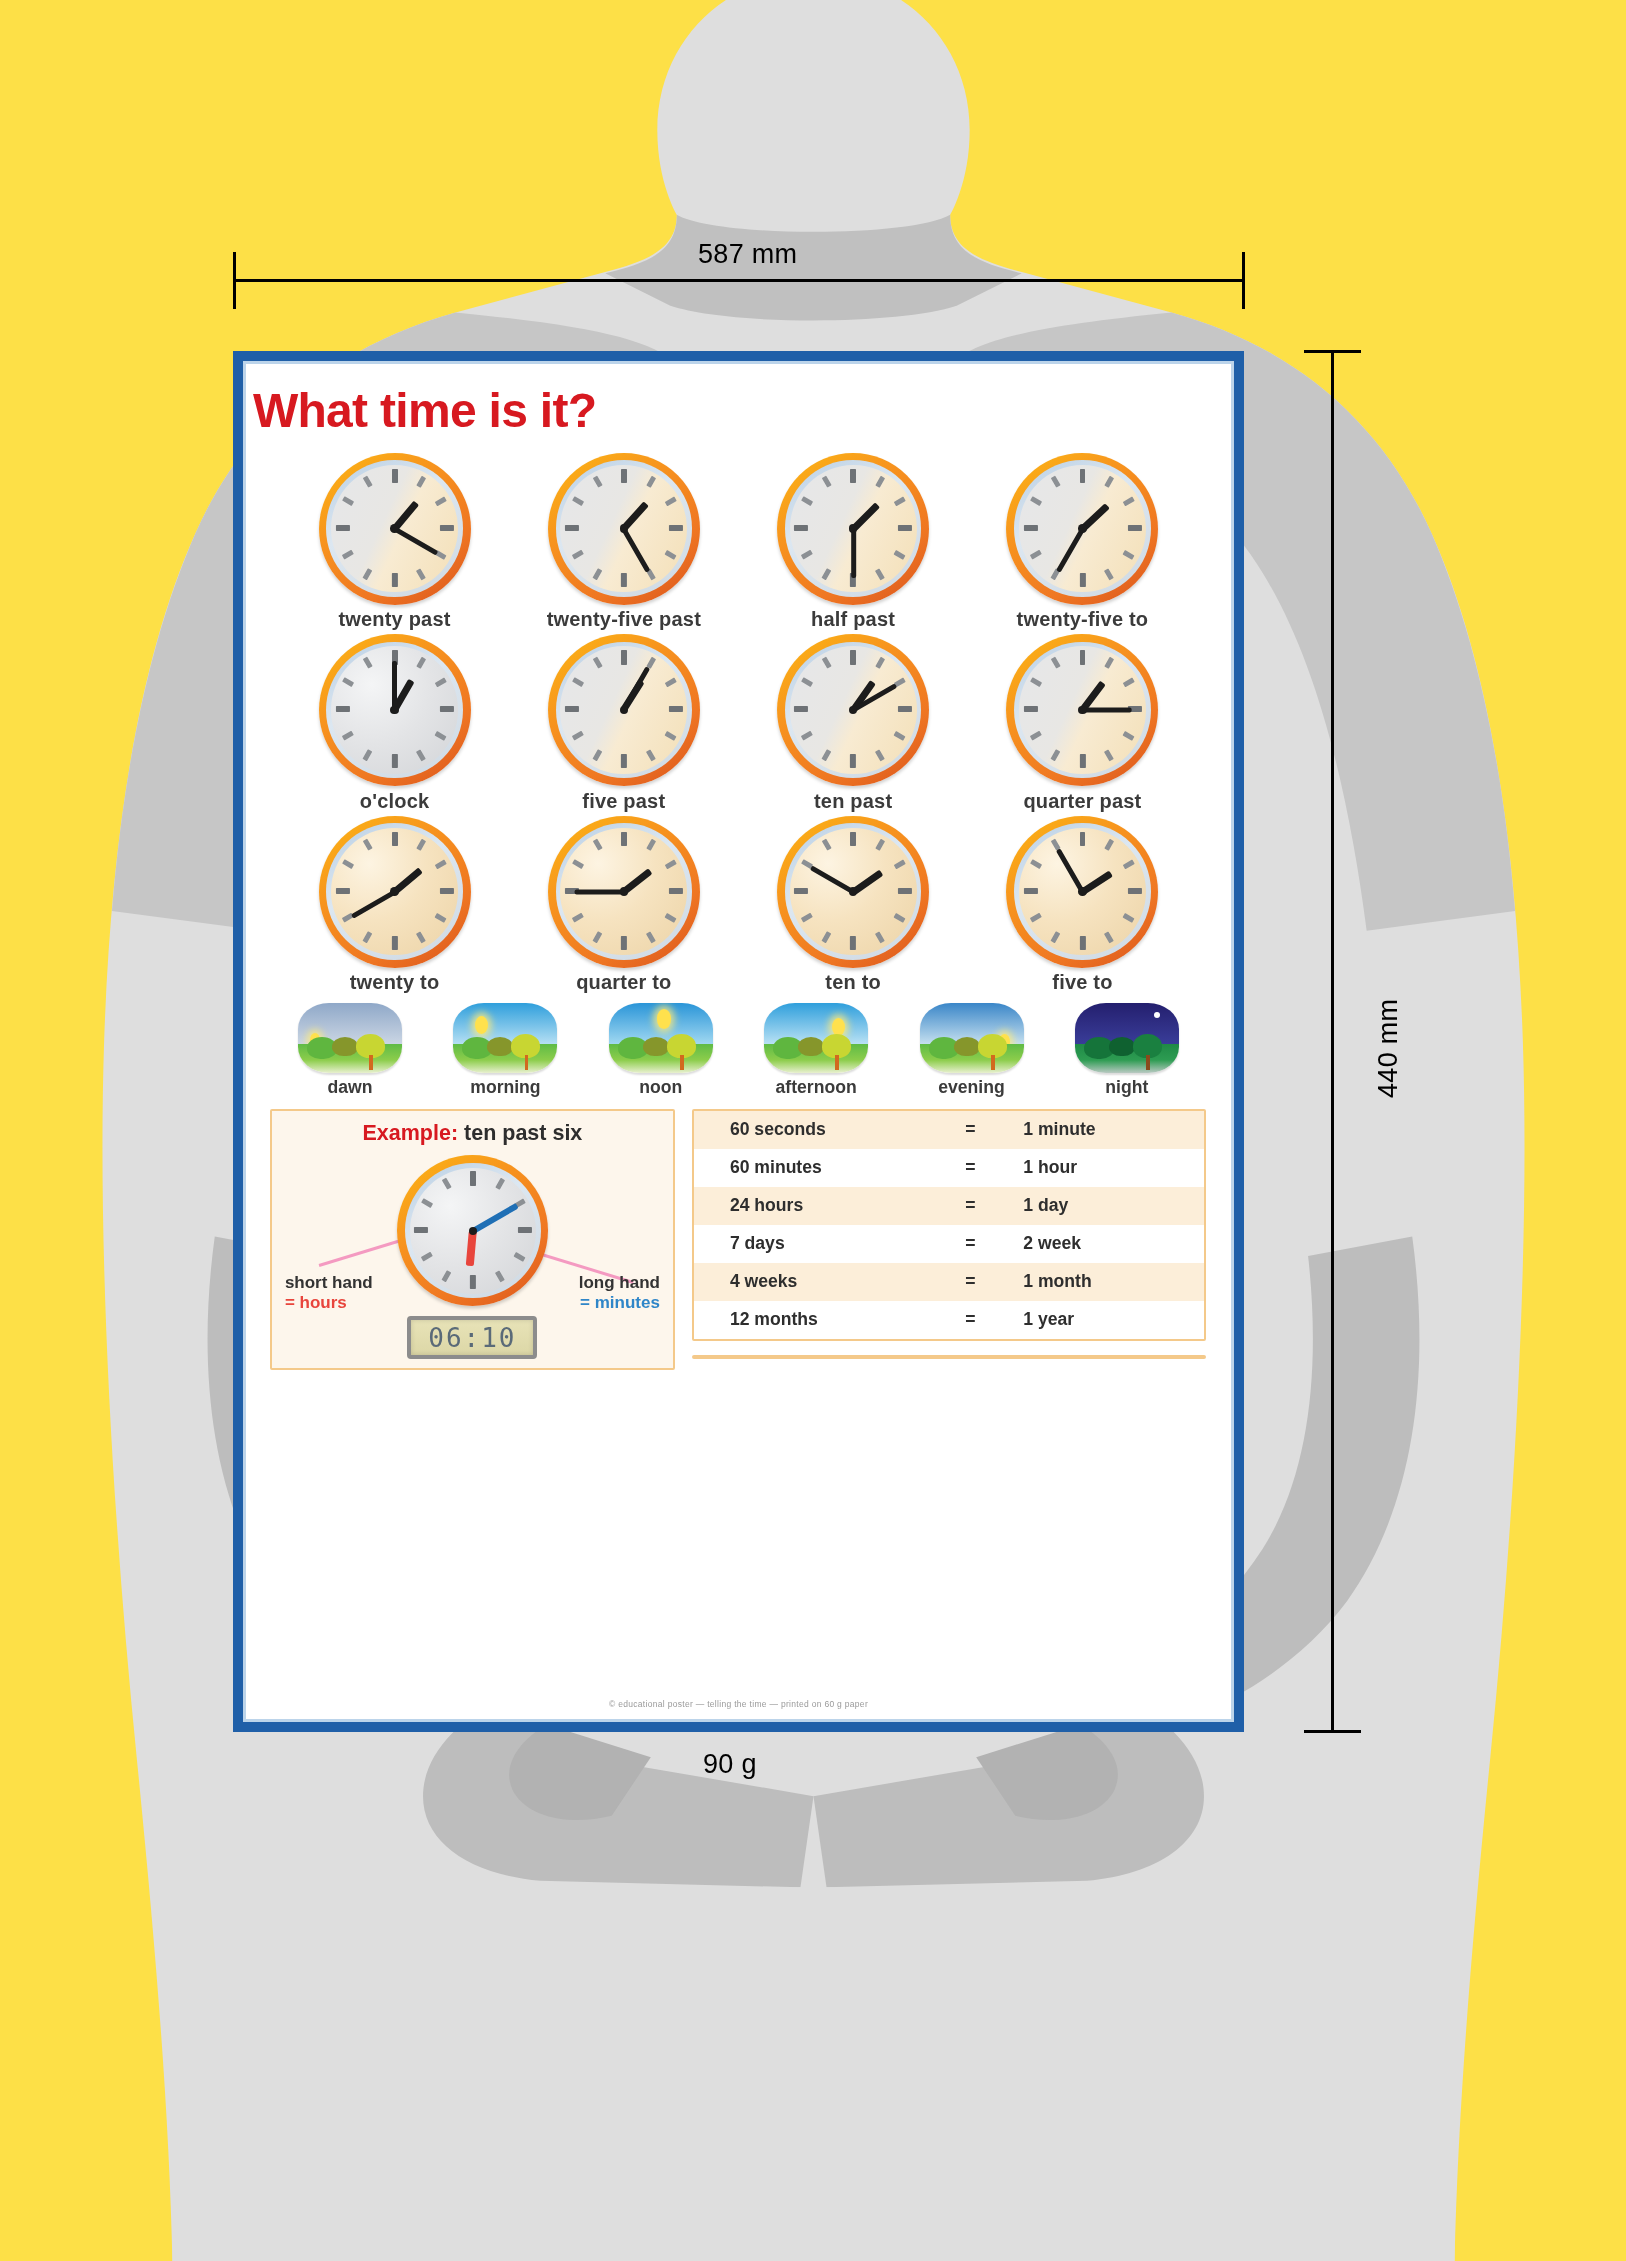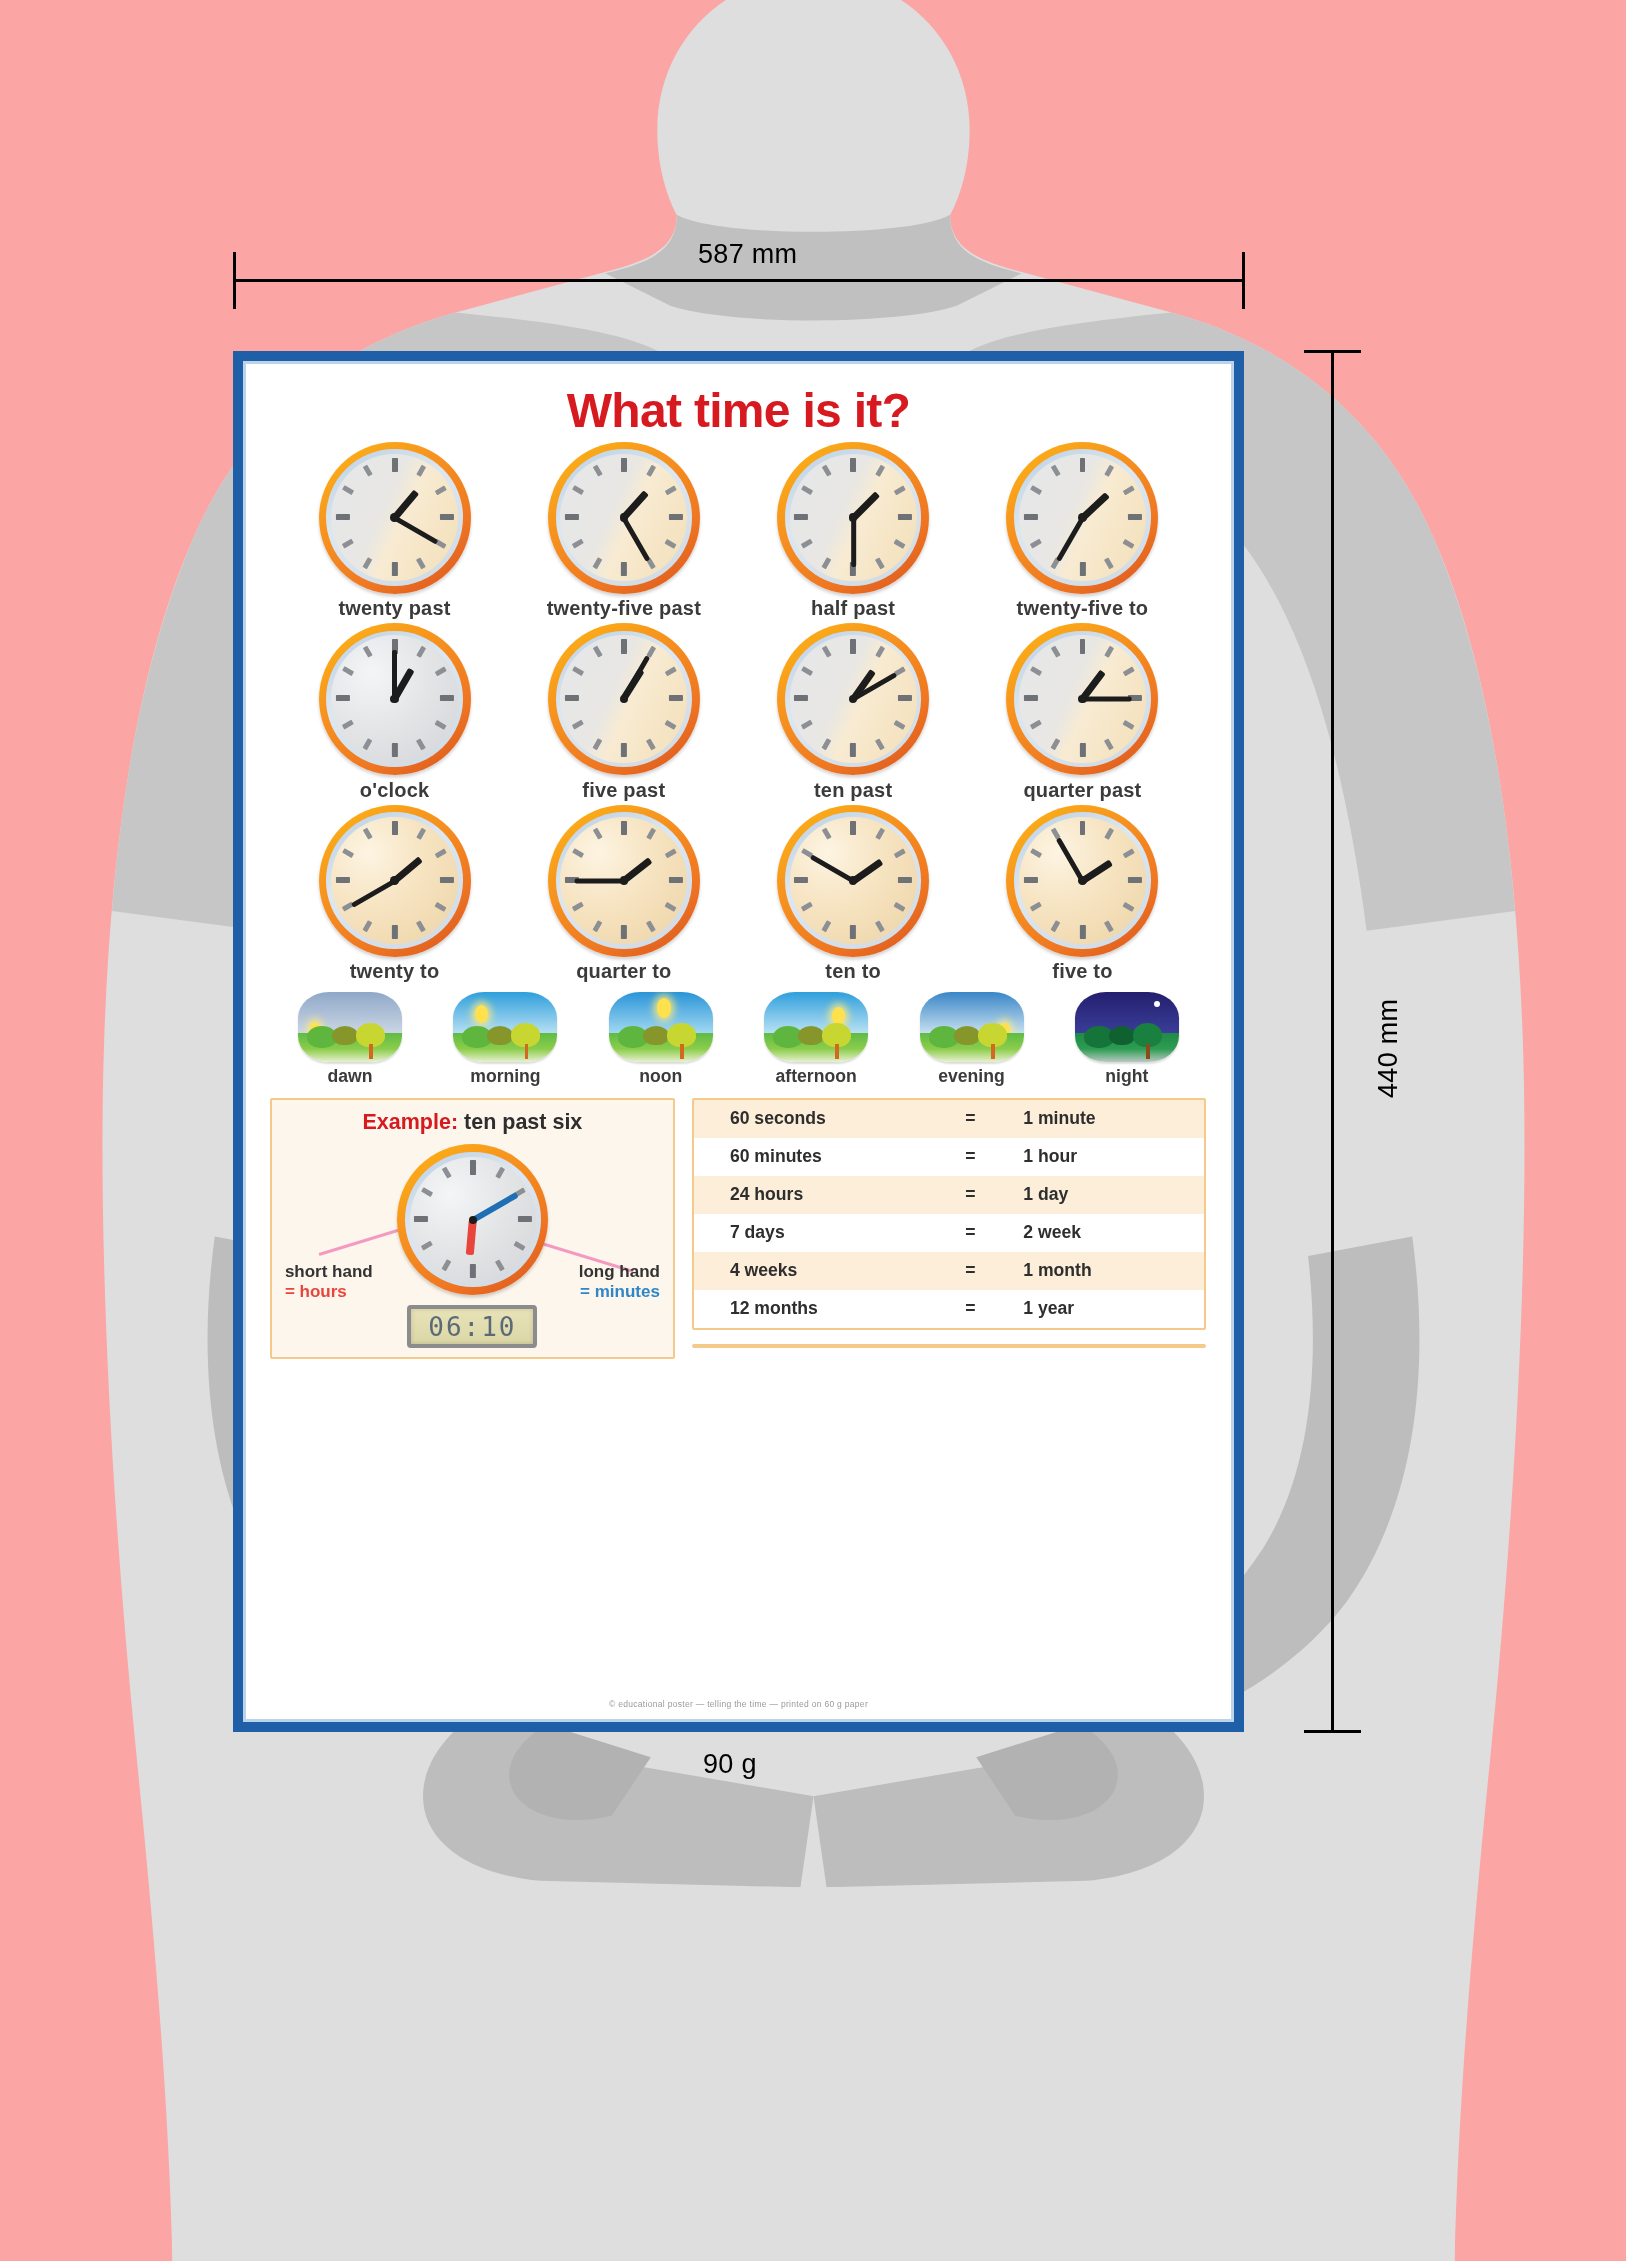--- a/index.html
+++ b/index.html
@@ -1,19 +1,19 @@
 <!DOCTYPE html>
 <html style="font-size:10.4px"><head>
 <meta charset="utf-8">
 <style>
   * { margin:0; padding:0; box-sizing:border-box; }
   html,body { width:1627px; height:2261px; background:#ffffff;
               font-family:"Liberation Sans", sans-serif; }
 
-  #stage { position:relative; width:1627px; height:2261px; overflow:hidden; background:#fca5a5; }
+  #stage { position:relative; width:1627px; height:2261px; overflow:hidden; background:#fde047; }
 
   
   .silhouette { position:absolute; inset:0; }
 
   
   .dim-line   { position:absolute; background:#000; }
   .dim-label  { position:absolute; color:#000; font-size:27px; letter-spacing:0.3px; white-space:nowrap; }
   .dim-label.vertical { transform-origin:0 0; transform:rotate(-90deg); }
 
   
@@ -23,22 +23,22 @@
     padding:10.4px;
   }
   #poster-inner {
     width:100%; height:100%; background:#ffffff;
     border:3.3px solid #bcd4ea;
     position:relative; overflow:hidden;
     padding:3.9px 6.5px 0 6.5px;
   }
 
   .poster-title {
-    text-align:center; color:#d71920; font-weight:bold;
-    font-size:48px; letter-spacing:-0.7px; margin-top:14.3px; margin-bottom:4px;
+    color:#d71920; font-weight:bold;
+    font-size:48px; letter-spacing:-0.7px; margin-top:14.3px; margin-bottom:15px;
     font-family:"Liberation Sans", sans-serif;
   }
 
   
   .clock-row { display:flex; justify-content:space-around; align-items:flex-start;
                padding:0 27px; margin-bottom:2.6px; }
   .clock-cell { width:163px; text-align:center; }
   .clock-face { width:152px; height:152px; margin:0 auto; position:relative; }
 
   .bezel {

